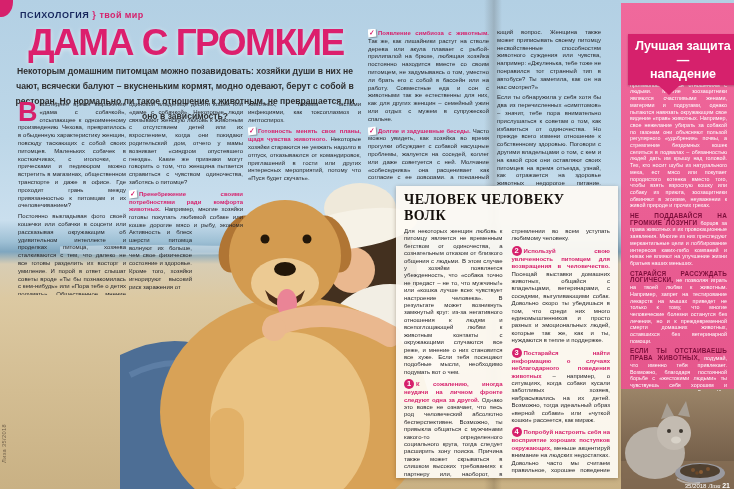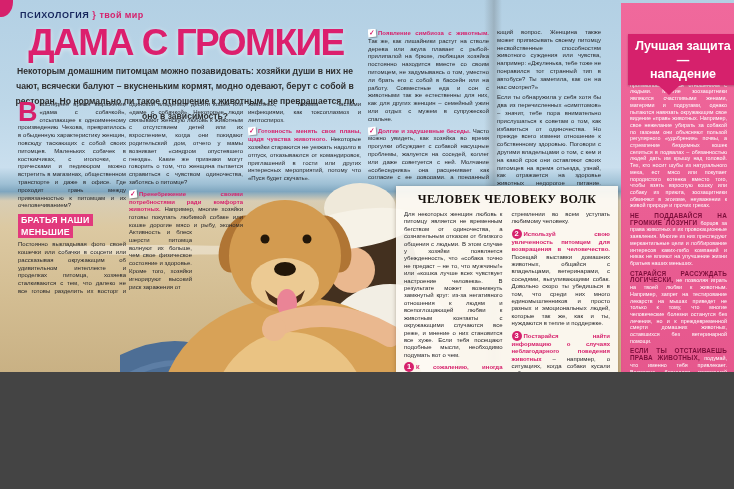--- a/index.html
+++ b/index.html
@@ -1,16 +1,16 @@
 <!DOCTYPE html>
 <html><head>
 <meta charset="utf-8">
 <style>
   html,body{margin:0;padding:0;background:#444;}
-  .spread{position:relative;width:734px;height:372px;overflow:hidden;
+  .spread{position:relative;width:734px;height:489px;overflow:hidden;
     font-family:"Liberation Sans",sans-serif;
     background:linear-gradient(180deg,#b3d0e4 0%,#bdd7e8 28%,#cadfee 45%,#9dbfd4 49.5%,#7fa6bf 51.5%,#d8cdb4 54%,#dcc9a2 61%,#d3bd92 80%,#c9b184 100%);}
   .photo{position:absolute;left:60px;top:150px;width:440px;height:339px;z-index:1;}
   .gutter{position:absolute;left:484px;top:0;width:18px;height:489px;z-index:2;
     background:linear-gradient(90deg,rgba(0,0,0,0),rgba(40,30,20,.14) 45%,rgba(40,30,20,.18) 55%,rgba(0,0,0,0));}
   .corner{position:absolute;left:0;top:0;width:13px;height:17px;background:#d6216c;border-radius:0 0 90% 0;z-index:6;}
   .kicker{position:absolute;left:20px;top:10px;z-index:6;font-size:9px;font-weight:bold;letter-spacing:.6px;}
   .kicker .k1{color:#16265c;}
   .kicker .k2{color:#d6216c;margin:0 3px;font-weight:bold;}
   .kicker .k3{color:#d6216c;letter-spacing:.4px;}
@@ -28,22 +28,22 @@
   .col4{left:368px;top:29px;width:121px;height:150px;}
   .col5{left:497px;top:29px;width:104px;height:158px;}
   .dropcap{float:left;font-size:27px;line-height:22px;font-weight:bold;color:#d6216c;margin:0 2px 0 0;}
   .sect{margin:4px 0 3px 0;}
   .sect span{display:table;background:#e23a7d;color:#fff;font-weight:bold;font-size:8.8px;line-height:10px;padding:1px 3px;letter-spacing:.3px;}
   .chk .lead{color:#d6216c;font-weight:bold;}
   .chkbox{display:inline-block;width:8px;height:8px;background:#fff;box-shadow:1px 1px 1px rgba(0,0,0,.3);
     color:#d6216c;font-weight:bold;font-size:7px;line-height:8px;text-align:center;transform:rotate(-6deg);margin-right:2px;}
   .wolfbox{position:absolute;left:396px;top:186px;width:222px;height:292px;z-index:6;
     background:rgba(253,250,243,.94);box-shadow:0 1px 4px rgba(60,40,20,.35);box-sizing:border-box;padding:5px 8px 6px 8px;}
-  .wolfbox h2{margin:1px 0 4px 0;text-align:center;font-family:"Liberation Serif",serif;font-weight:bold;
-    font-size:12px;letter-spacing:.5px;color:#15100c;}
+  .wolfbox h2{margin:1px 0 4px 0;font-family:"Liberation Serif",serif;font-weight:bold;
+    font-size:14px;letter-spacing:.5px;color:#15100c;}
   .boxcols{column-count:2;column-gap:9px;column-fill:auto;height:250px;overflow:hidden;
     font-size:6px;line-height:7.4px;color:#26262a;text-align:justify;}
   .boxcols p{margin:0 0 3px 0;}
   .bi b{color:#d6216c;}
   .num{display:inline-block;width:10px;height:10px;border-radius:50%;background:#d6216c;color:#fff;
     font-size:7.5px;line-height:10px;text-align:center;font-weight:bold;margin-right:2px;}
   .sidebar{position:absolute;left:621px;top:3px;width:113px;height:489px;z-index:5;
     background:linear-gradient(180deg,#f0699c,#e85a90 60%,#e25488);}
   .banner{position:absolute;left:7px;top:31px;width:106px;background:#d6216c;z-index:2;
     color:#fff;font-weight:bold;font-size:12.5px;line-height:14px;text-align:center;padding:5px 2px 4px 2px;
@@ -98,24 +98,20 @@
 
   <div class="kicker">
     <span class="k1">ПСИХОЛОГИЯ</span><span class="k2">}</span><span class="k3">твой мир</span>
   </div>
 
   <h1 class="headline">ДАМА С ГРОМКИЕ</h1>
   <p class="deck">Некоторым домашним питомцам можно позавидовать: хозяйки души в них не чают, всячески балуют – вкусненьким кормят, модно одевают, берут с собой в ресторан. Но нормально ли такое отношение к животным, не превращается ли оно в зависимость?</p>
 
   <div class="col col1">
     <p><span class="dropcap">В</span><span>последнее время выражение «дама с собачкой», отсылающее к одноименному произведению Чехова, превратилось в обыденную характеристику женщин, повсюду таскающих с собой своих питомцев. Маленьких собачек в костюмчиках, с иголочки, с прическами и педикюром можно встретить в магазинах, общественном транспорте и даже в офисе. Где проходит грань между привязанностью к питомцам и их очеловечиванием?</span></p>
-    <div class="sect">
-      <span>БРАТЬЯ НАШИ</span>
-      <span>МЕНЬШИЕ</span>
-    </div>
     <p>Постоянно выкладывая фото своей кошечки или собачки в соцсети или рассказывая окружающим об удивительном интеллекте и проделках питомца, хозяева сталкиваются с тем, что далеко не все готовы разделить их восторг и умиление. И порой в ответ слышат советы вроде «Ты бы познакомилась с кем-нибудь» или «Пора тебе о детях подумать». Общественное мнение привыкло противопоставлять замужнюю женщину</p>
   </div>
 
   <div class="col col2">
     <p>одинокой владелице десяти кошек или «даме с собачкой». Некоторые люди связывают женскую любовь к животным с отсутствием детей или их взрослением, когда они покидают родительский дом, отчего у мамы возникает «синдром опустевшего гнезда». Какие же признаки могут говорить о том, что женщина пытается справиться с чувством одиночества, заботясь о питомце?</p>
     <p class="chk"><span class="chkbox">✓</span><span class="lead">Пренебрежение своими потребностями ради комфорта животных.</span> <span>Например, многие хозяйки готовы покупать любимой собаке или кошке дорогие мясо и рыбу, экономя при этом на собственном питании.</span></p>
   </div>
   <div class="col col2n">
     <p>Активность и блеск шерсти питомца волнуют их больше, чем свое физическое состояние и здоровье. Кроме того, хозяйки игнорируют высокий риск заражения от</p>
   </div>

